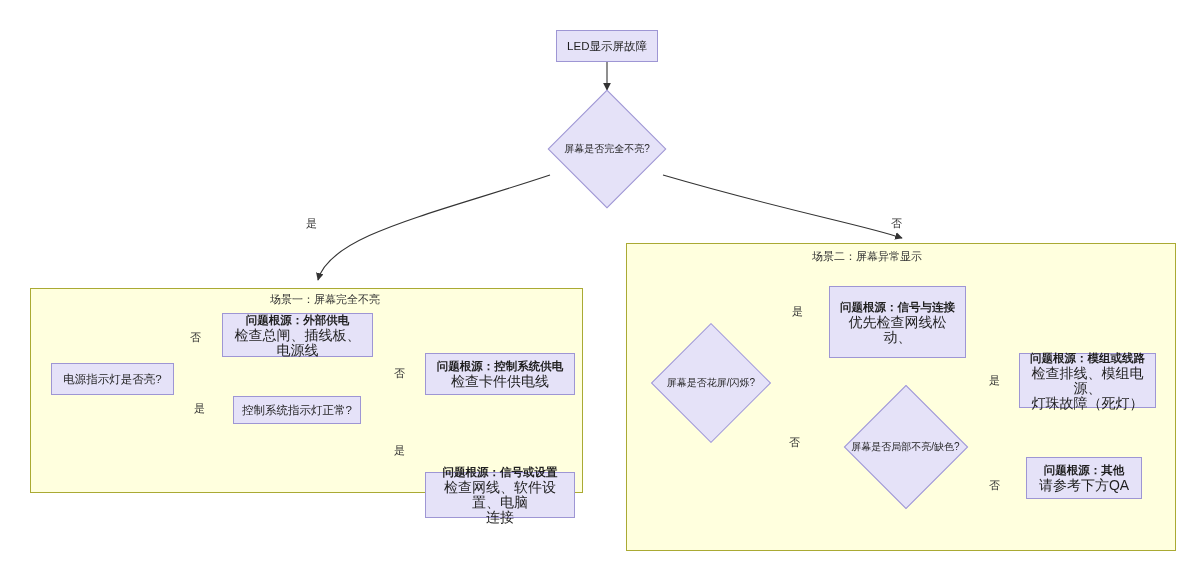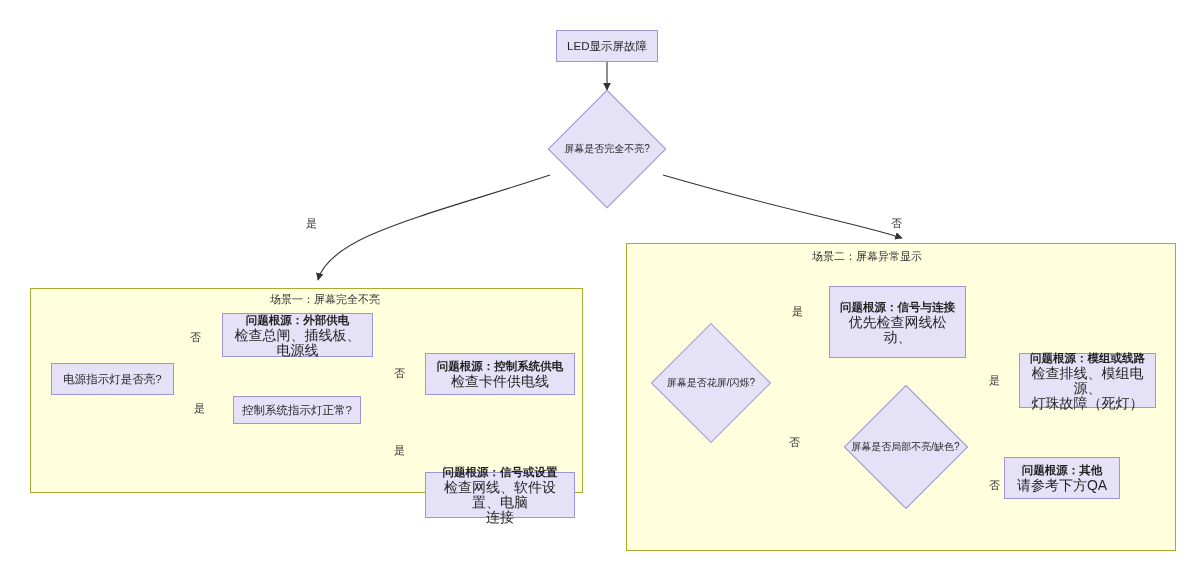--- a/index.html
+++ b/index.html
@@ -193,21 +193,21 @@
     <span class="title">问题根源：信号与连接</span>
     <span class="sub">优先检查网线松动、</span>
   </div>
 
   <div class="node" style="left:1019px; top:353px; width:137px; height:55px;">
     <span class="title">问题根源：模组或线路</span>
     <span class="sub">检查排线、模组电源、</span>
     <span class="sub">灯珠故障（死灯）</span>
   </div>
 
-  <div class="node" style="left:1004px; top:457px; width:116px; height:42px;">
+  <div class="node" style="left:1026px; top:457px; width:116px; height:42px;">
     <span class="title">问题根源：其他</span>
     <span class="sub">请参考下方QA</span>
   </div>
 
   <div class="edge-label on-cluster" style="left:791px; top:304px;">是</div>
   <div class="edge-label on-cluster" style="left:788px; top:435px;">否</div>
   <div class="edge-label on-cluster" style="left:988px; top:373px;">是</div>
   <div class="edge-label on-cluster" style="left:988px; top:478px;">否</div>
 
 </div>

